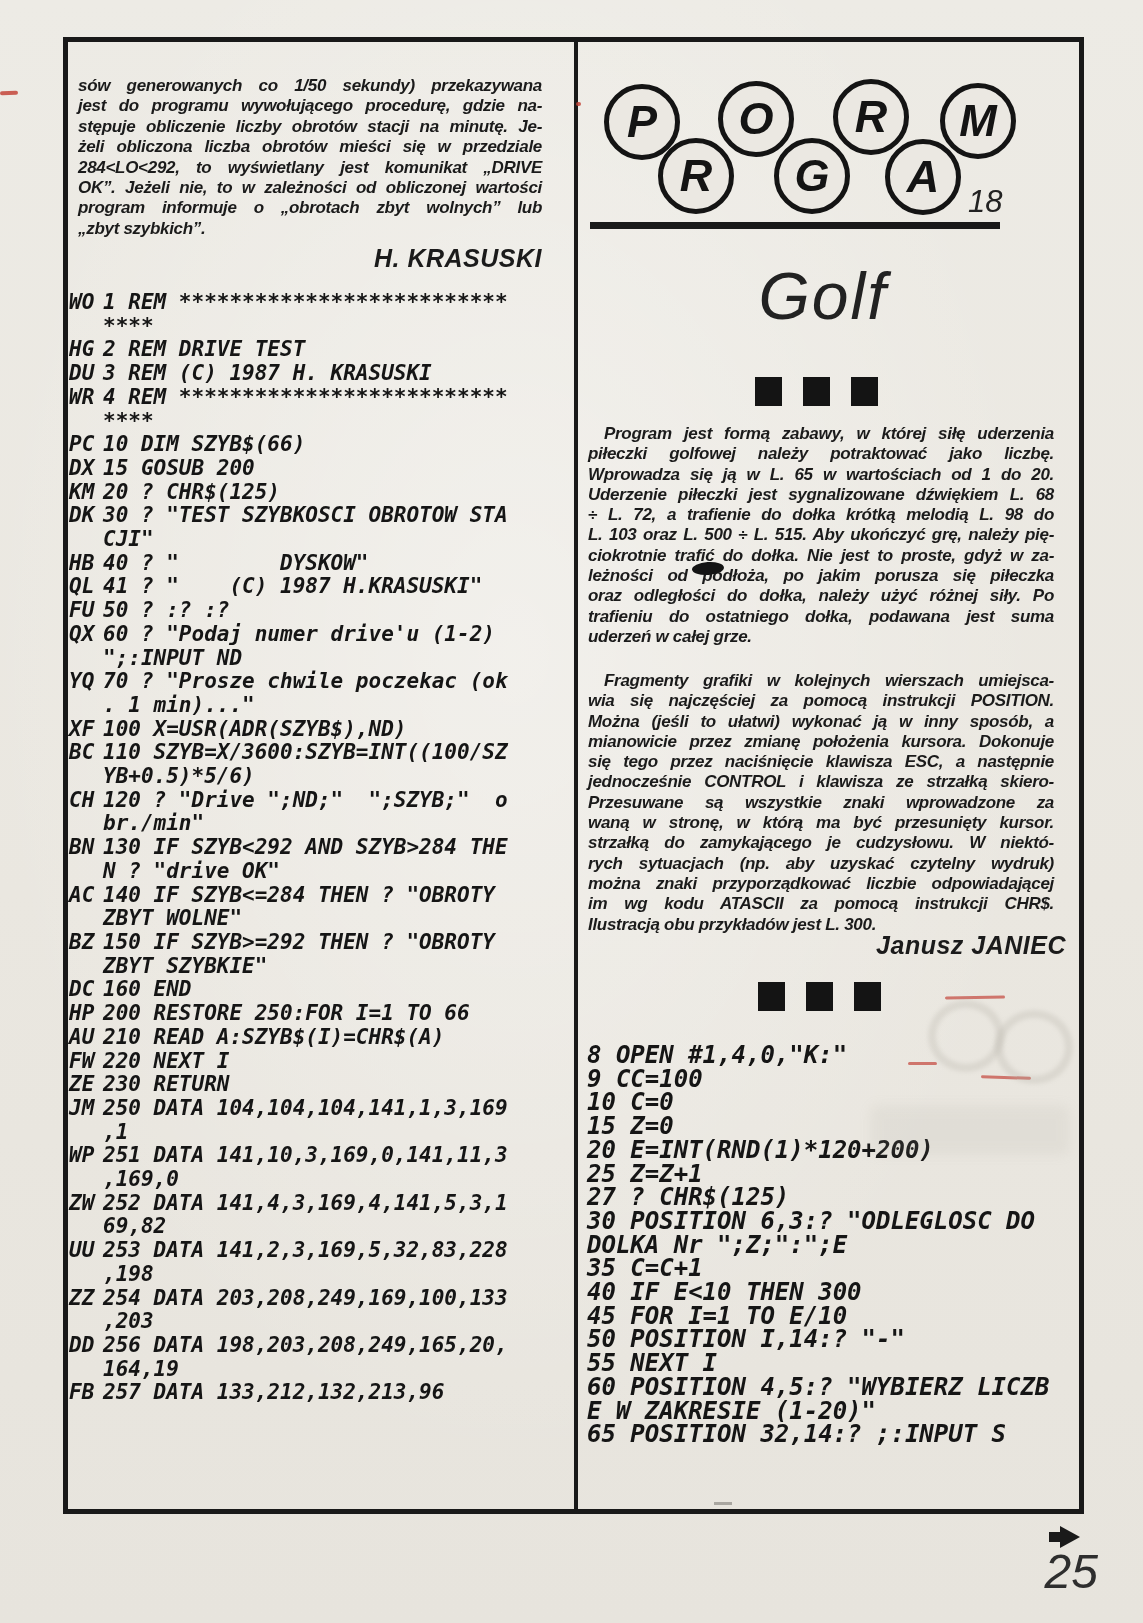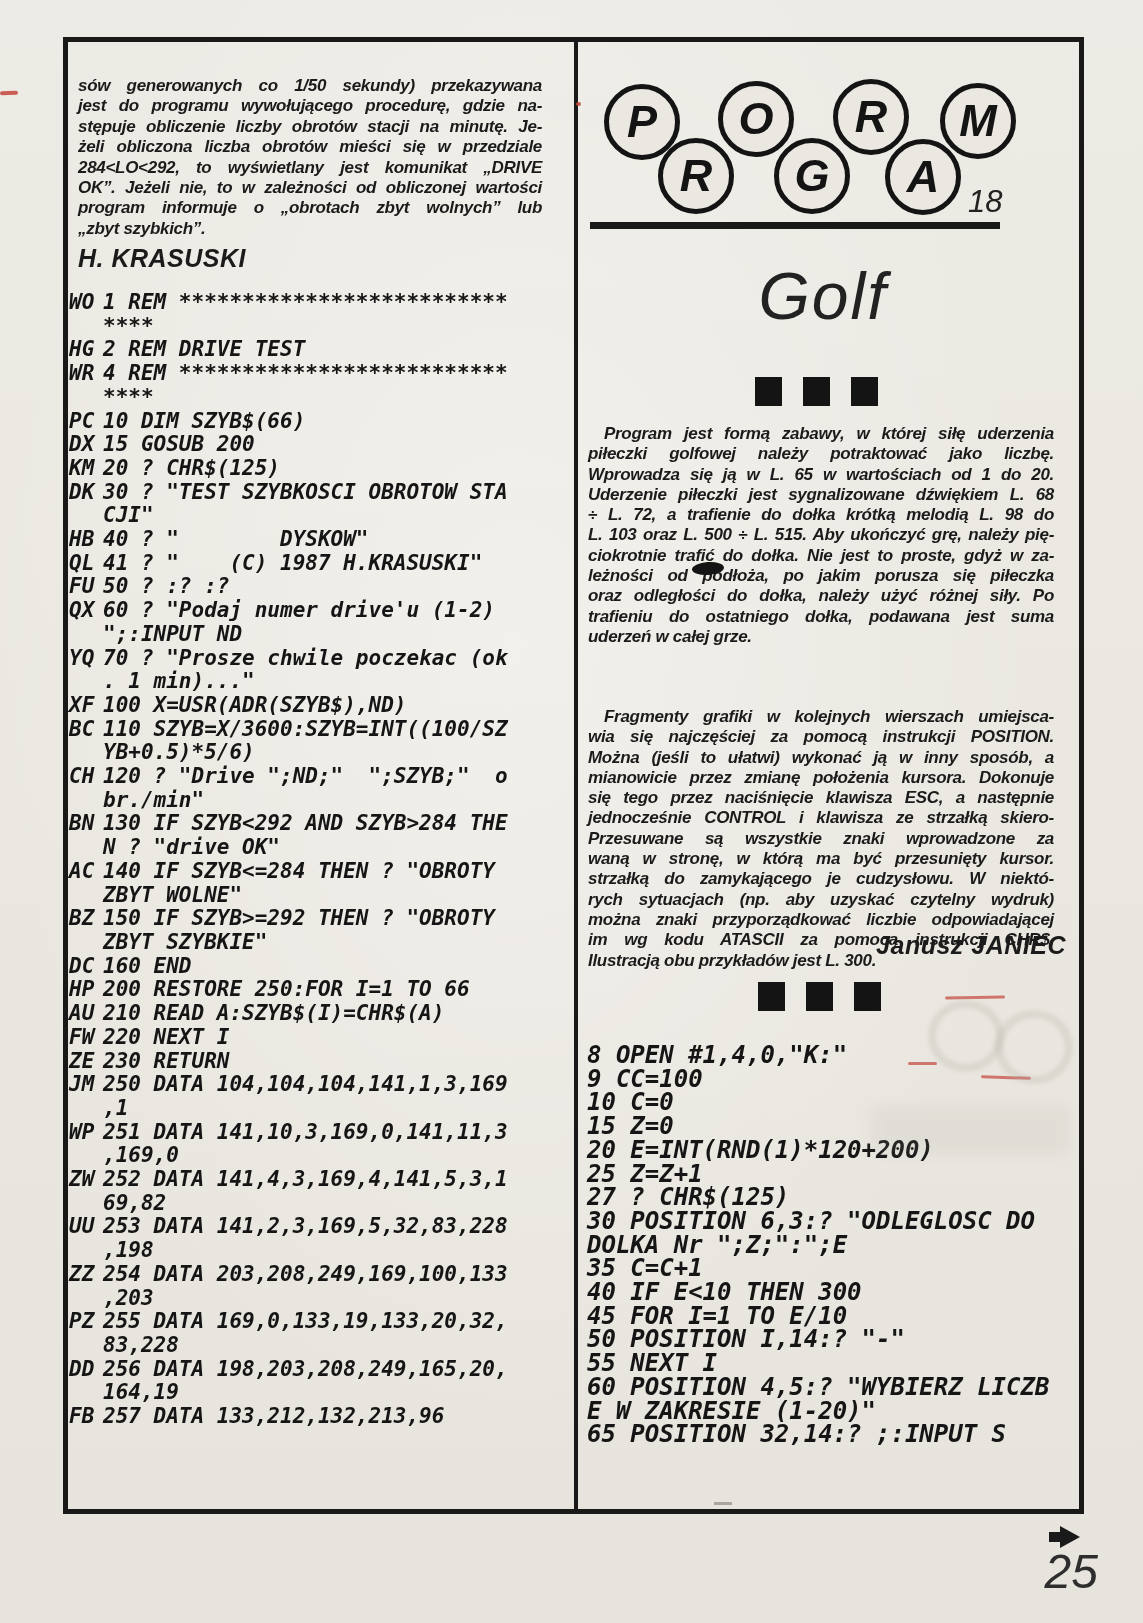--- a/index.html
+++ b/index.html
@@ -24,21 +24,21 @@
 
   
   .intro { position:absolute; left:78px; top:76px; width:464px; }
   .tline {
     font-size:17px; font-weight:bold; line-height:20.4px; letter-spacing:-0.3px;
     text-align:justify; text-align-last:justify; white-space:nowrap0;
   }
   .tline:last-child { text-align-last:left; }
   .author-left {
     position:absolute; left:78px; top:244px; width:464px;
-    font-size:25px; font-weight:bold; letter-spacing:.5px;
+    text-align:right; font-size:25px; font-weight:bold; letter-spacing:.5px;
   }
 
   
   .listing { position:absolute; font-family:"DejaVu Sans Mono", monospace; font-weight:bold; color:#151515; }
   .listing-left  { left:69px;  top:291px; width:505px; font-size:21px; line-height:23.7px; }
   .listing-right { left:587px; top:1044px; width:475px; font-size:24px; line-height:23.7px; }
   .lrow { display:flex; align-items:flex-start; }
   .lcode { flex:0 0 34px; white-space:pre; }
   .lbody { white-space:pre; }
 
@@ -65,21 +65,21 @@
   }
 
   .squares { position:absolute; display:flex; gap:21px; }
   .squares .sq { width:27px; height:29px; background:#141414; }
   .squares-1 { left:755px; top:377px; }
   .squares-2 { left:758px; top:982px; }
 
   
   .rtext { position:absolute; left:588px; width:466px; }
   .para1 { top:424px; }
-  .para2 { top:671px;margin-top:36px; }
+  .para2 { top:671px; }
   .para1 .tline:first-child, .para2 .tline:first-child { text-indent:16px; }
   .rtext .tline { line-height:20.3px; }
   .author-right {
     position:absolute; left:588px; top:931px; width:478px;
     text-align:right; font-size:25px; font-weight:bold; letter-spacing:.5px;
   }
 
   
   .next-arrow { position:absolute; left:1048px; top:1525px; }
   .page-number { position:absolute; left:1038px; top:1544px; width:60px; text-align:right;
@@ -129,20 +129,24 @@
   <div class="lrow">
       <span class="lcode">WO</span>
       <span class="lbody">1 REM **************************
 ****</span>
     </div>
       <div class="lrow">
       <span class="lcode">HG</span>
       <span class="lbody">2 REM DRIVE TEST</span>
     </div>
       <div class="lrow">
+      <span class="lcode">DU</span>
+      <span class="lbody">3 REM (C) 1987 H. KRASUSKI</span>
+    </div>
+      <div class="lrow">
       <span class="lcode">WR</span>
       <span class="lbody">4 REM **************************
 ****</span>
     </div>
       <div class="lrow">
       <span class="lcode">PC</span>
       <span class="lbody">10 DIM SZYB$(66)</span>
     </div>
       <div class="lrow">
       <span class="lcode">DX</span>
@@ -245,25 +249,20 @@
     </div>
       <div class="lrow">
       <span class="lcode">UU</span>
       <span class="lbody">253 DATA 141,2,3,169,5,32,83,228
 ,198</span>
     </div>
       <div class="lrow">
       <span class="lcode">ZZ</span>
       <span class="lbody">254 DATA 203,208,249,169,100,133
 ,203</span>
-    </div>
-      <div class="lrow">
-      <span class="lcode">PZ</span>
-      <span class="lbody">255 DATA 169,0,133,19,133,20,32,
-83,228</span>
     </div>
       <div class="lrow">
       <span class="lcode">DD</span>
       <span class="lbody">256 DATA 198,203,208,249,165,20,
 164,19</span>
     </div>
       <div class="lrow">
       <span class="lcode">FB</span>
       <span class="lbody">257 DATA 133,212,132,213,96</span>
     </div>

